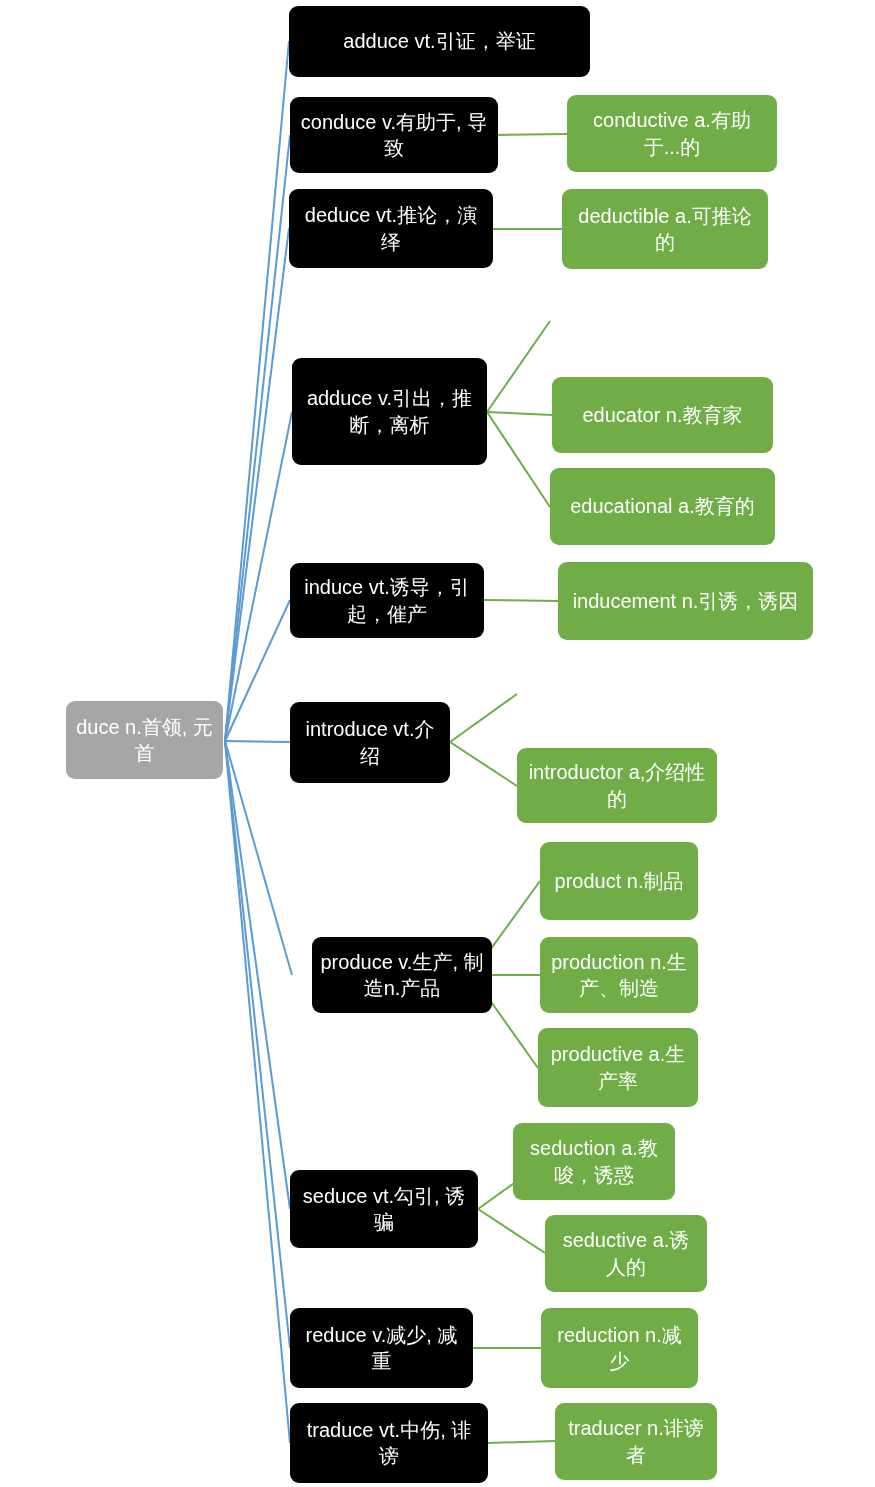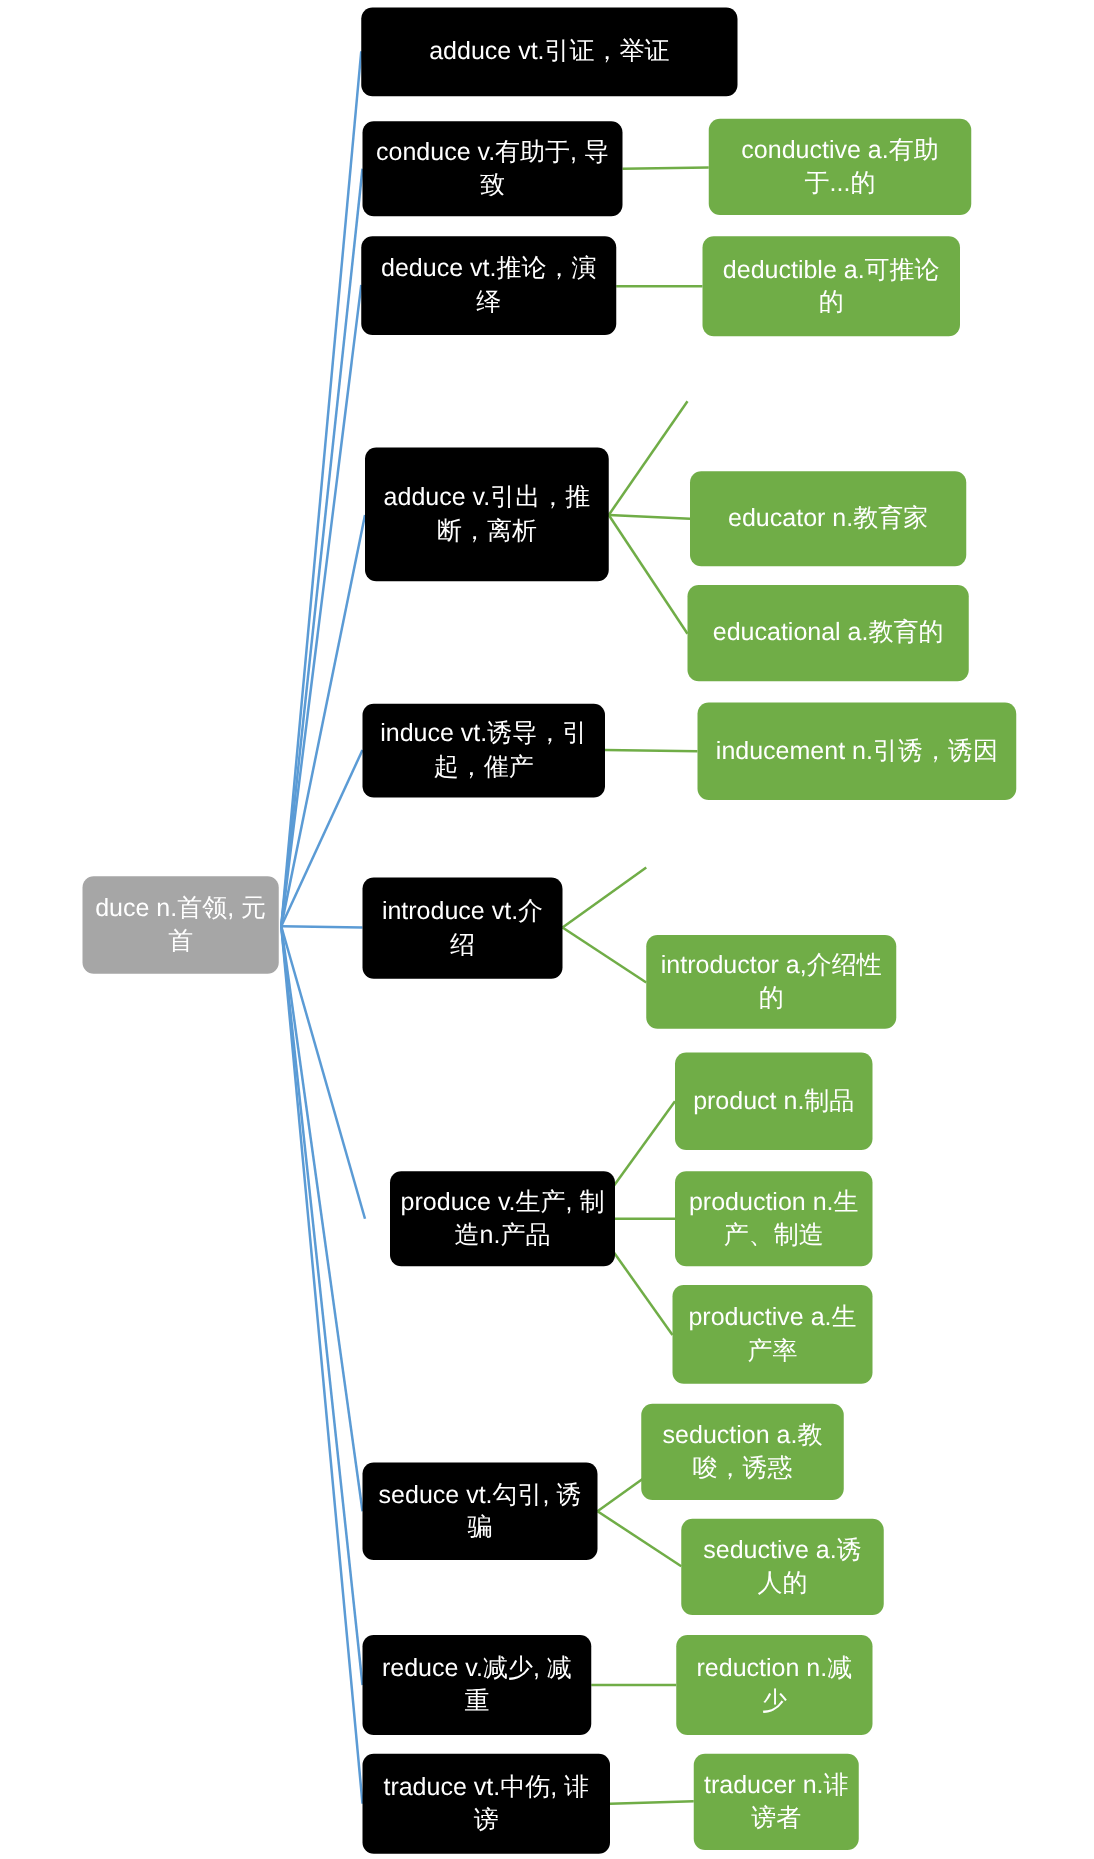--- a/index.html
+++ b/index.html
@@ -113,15 +113,15 @@
   <div class="node green" style="left:540px;top:937px;width:158px;height:76px;">production n.生产、制造</div>
 
   <div class="node green" style="left:538px;top:1028px;width:160px;height:79px;">productive a.生产率</div>
 
   <div class="node green" style="left:513px;top:1123px;width:162px;height:77px;">seduction a.教唆，诱惑</div>
 
   <div class="node green" style="left:545px;top:1215px;width:162px;height:77px;">seductive a.诱人的</div>
 
   <div class="node green" style="left:541px;top:1308px;width:157px;height:80px;">reduction n.减少</div>
 
-  <div class="node green" style="left:555px;top:1403px;width:132px;height:77px;">traducer n.诽谤者</div>
+  <div class="node green" style="left:555px;top:1403px;width:162px;height:77px;">traducer n.诽谤者</div>
 
 </div>
 
 </body></html>

